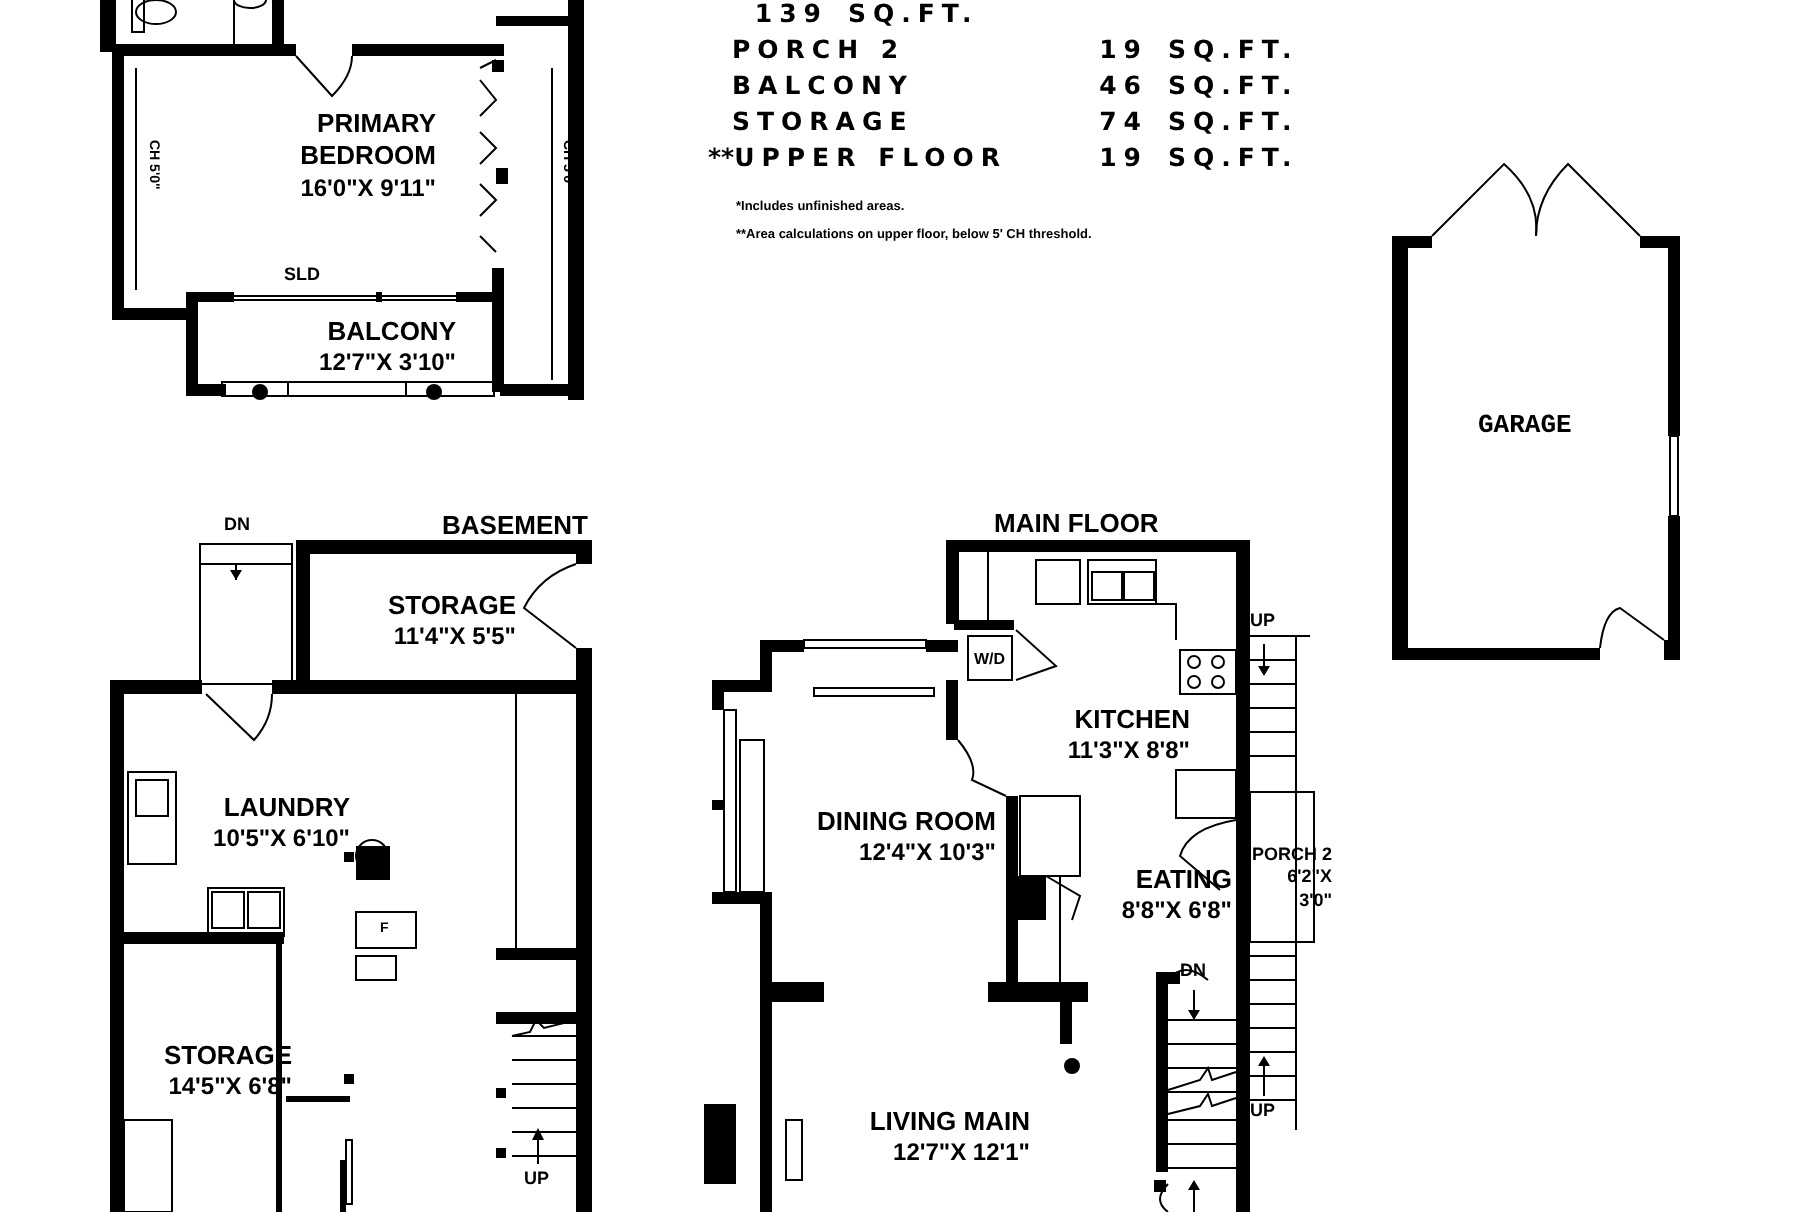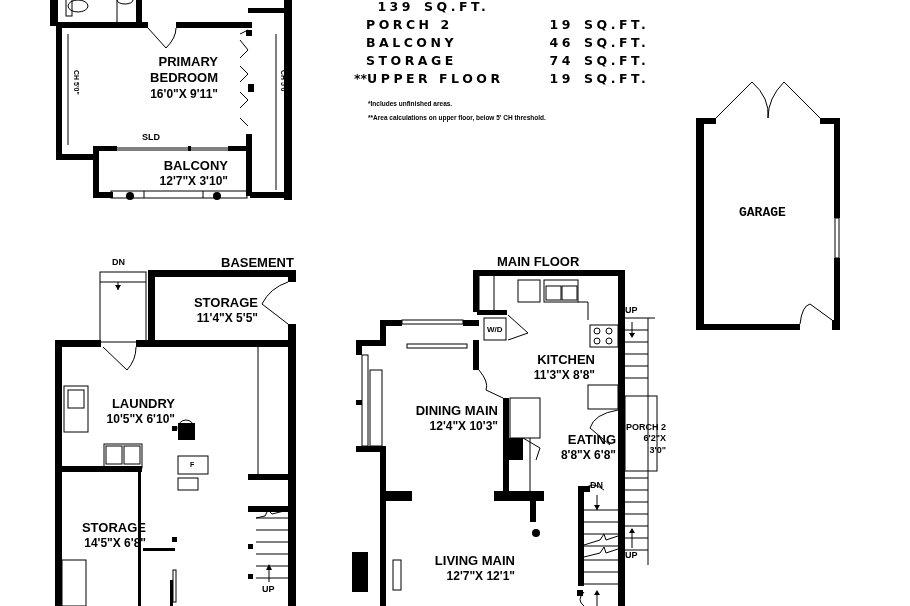--- a/index.html
+++ b/index.html
@@ -304,21 +304,21 @@
 </div>
 <div class="lbl sm" style="left:262px;top:584px;">UP</div>
 
 <div class="lbl rm" style="left:497px;top:254px;">MAIN FLOOR</div>
 <div class="lbl tiny" style="left:487px;top:325px;font-size:8px;">W/D</div>
 <div class="lbl rm" style="left:510px;top:352px;width:85px;">
   <div>KITCHEN</div>
   <div class="dim">11'3"X  8'8"</div>
 </div>
 <div class="lbl rm" style="left:398px;top:403px;width:100px;">
-  <div>DINING  MAIN</div>
+  <div>DINING  ROOM</div>
   <div class="dim">12'4"X  10'3"</div>
 </div>
 <div class="lbl rm" style="left:546px;top:432px;width:70px;">
   <div>EATING</div>
   <div class="dim">8'8"X  6'8"</div>
 </div>
 <div class="lbl sm" style="left:622px;top:422px;width:44px;">
   <div>PORCH 2</div>
   <div>6'2"X</div>
   <div>3'0"</div>

